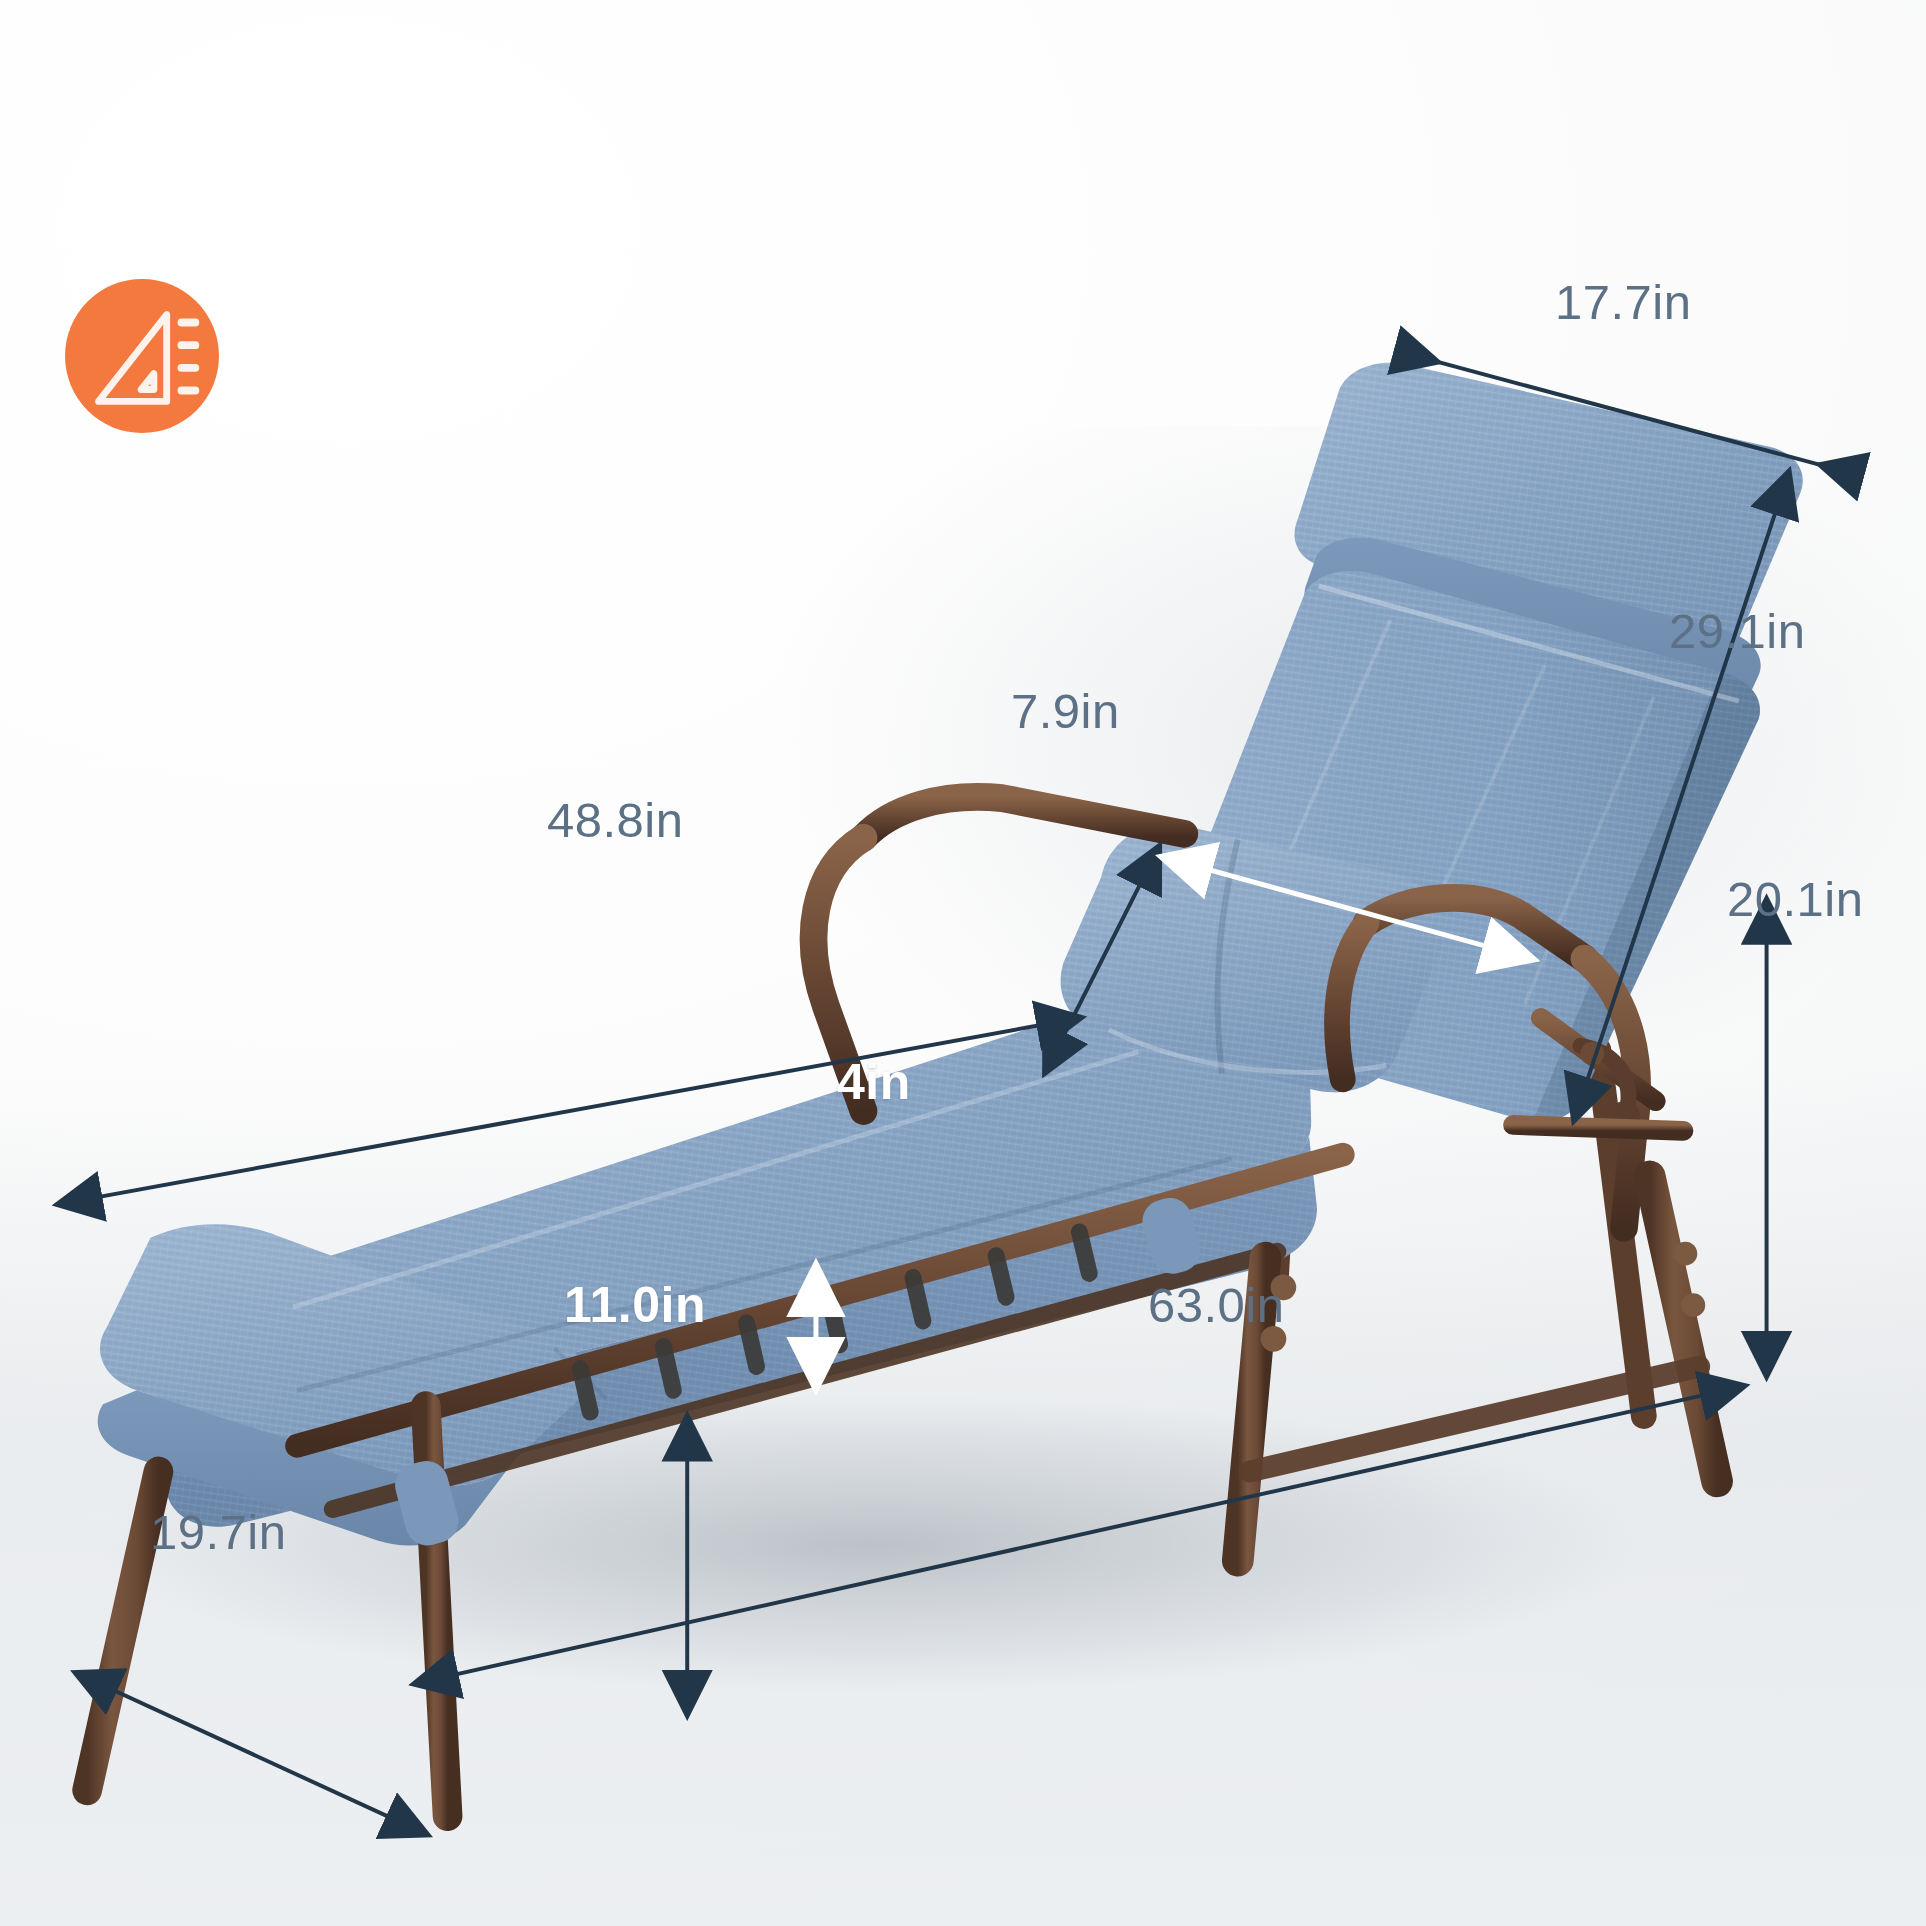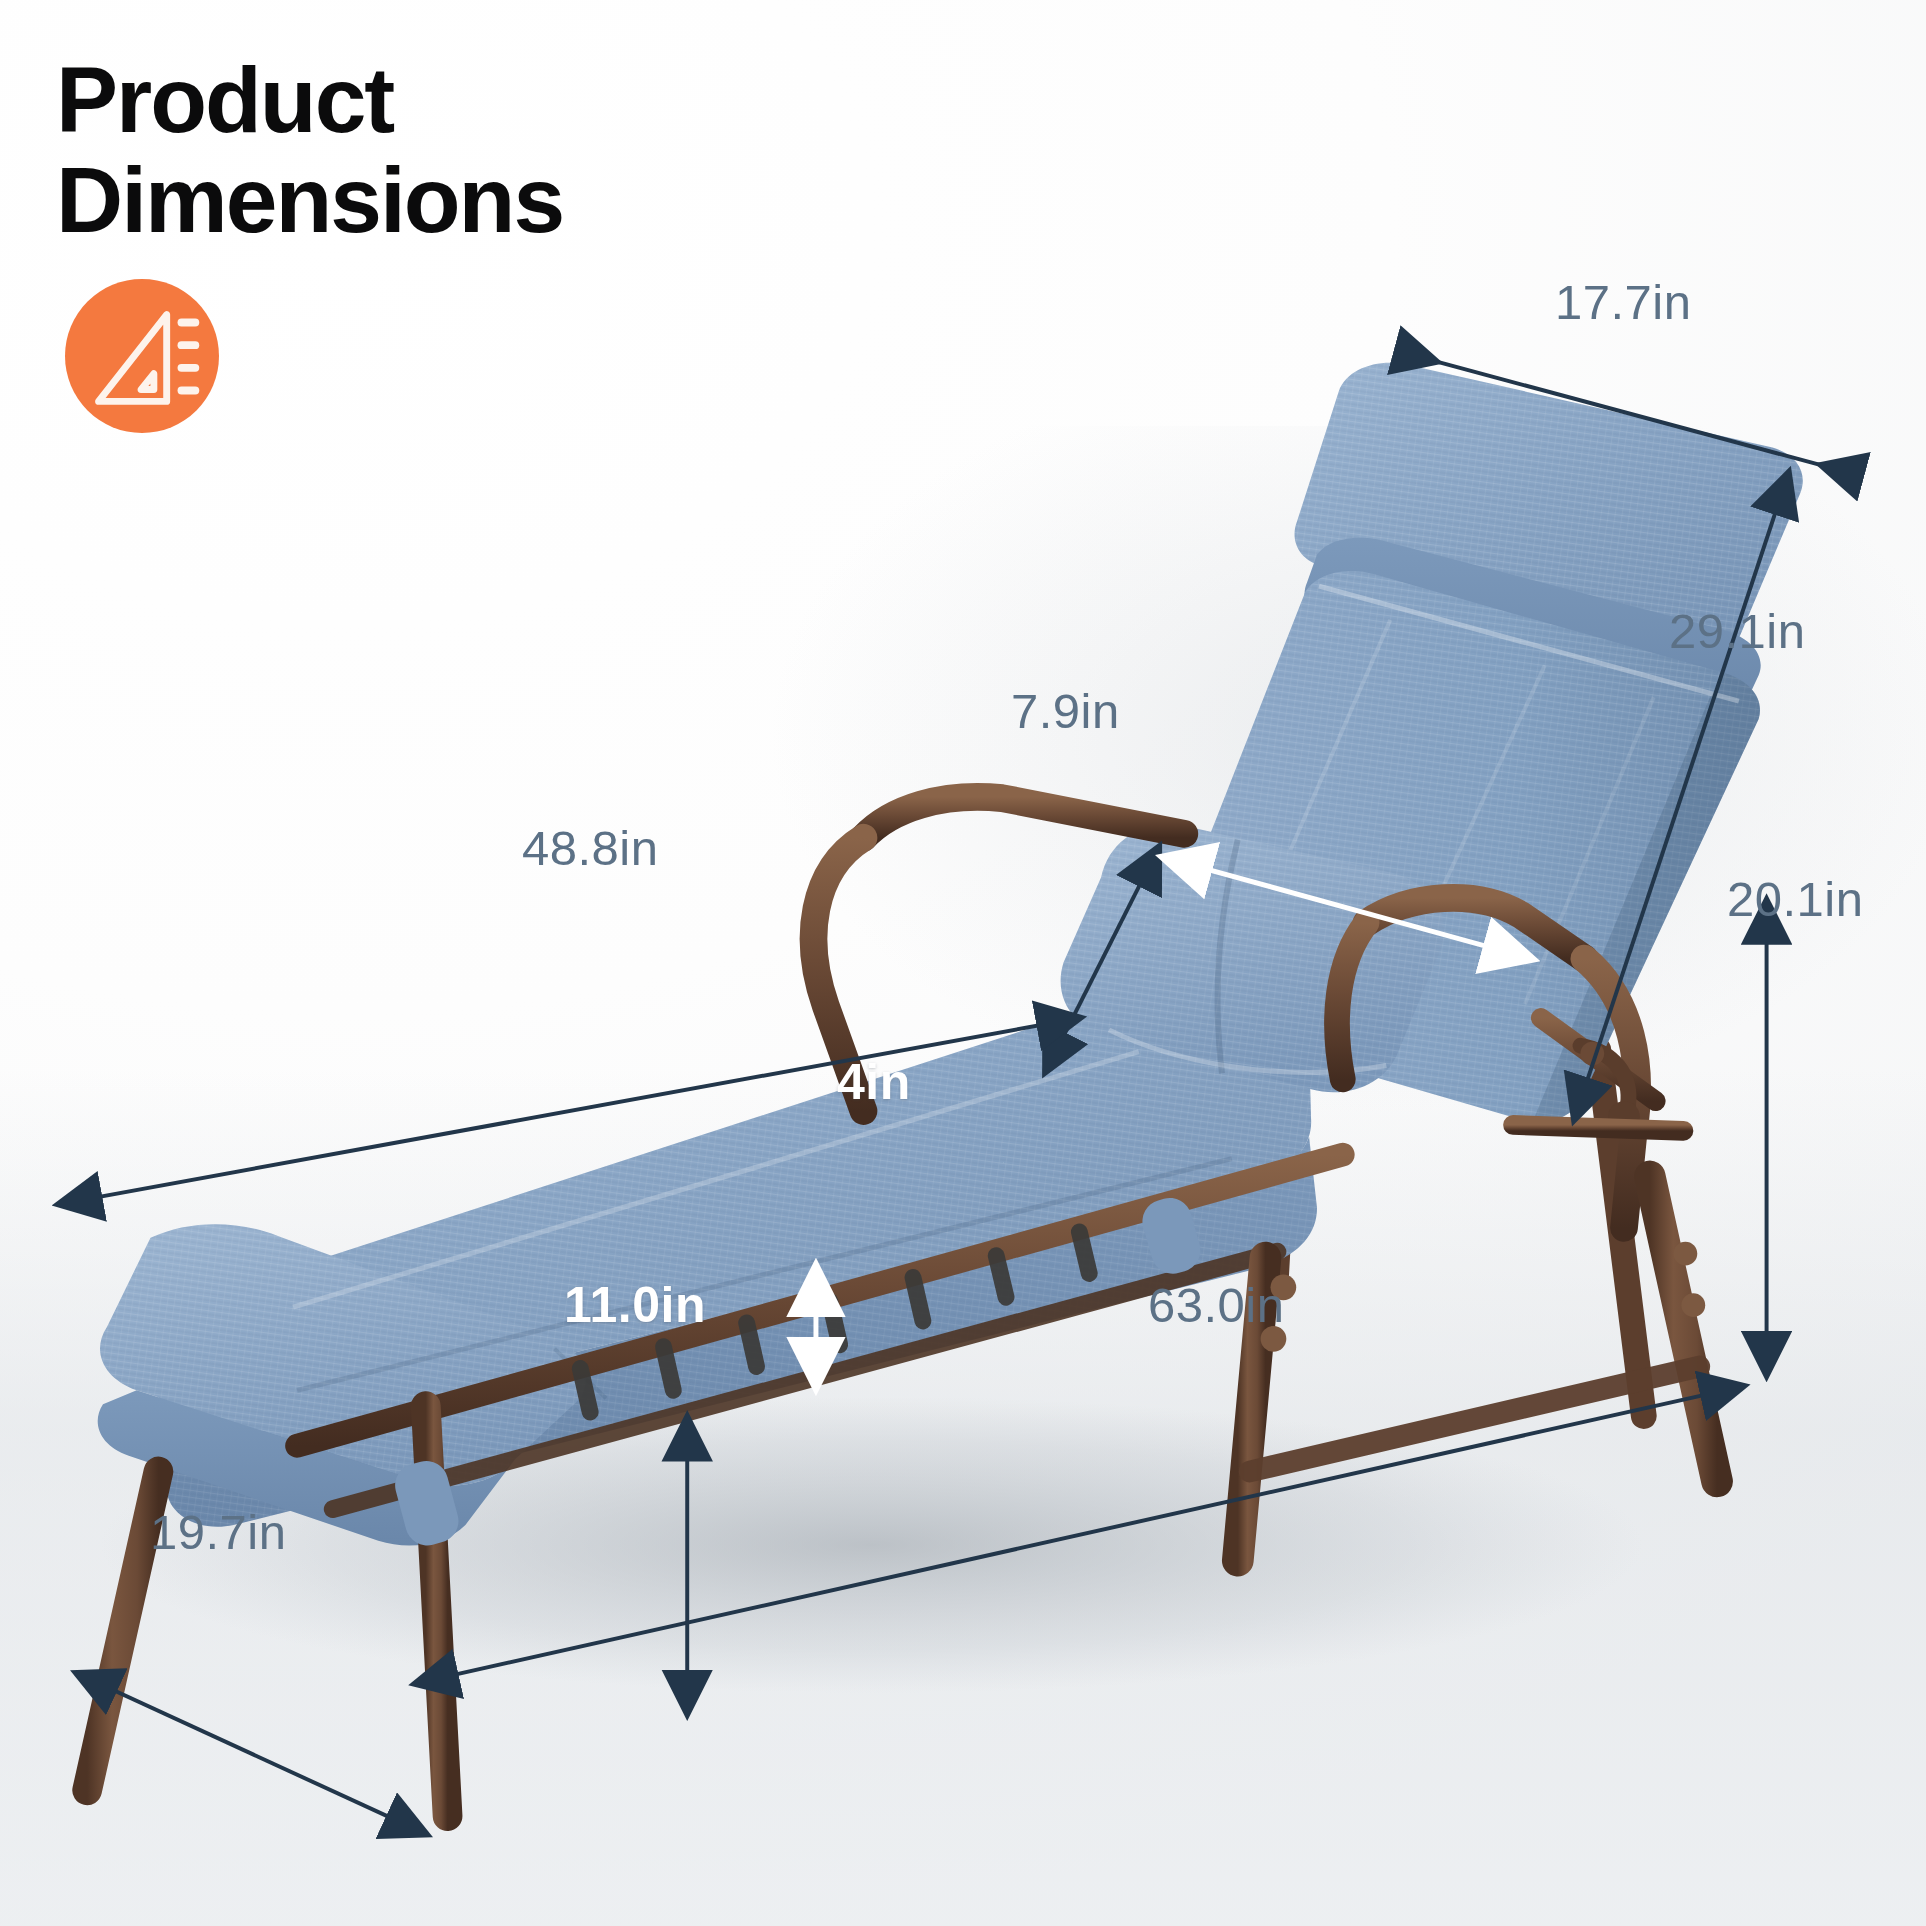--- a/index.html
+++ b/index.html
@@ -40,21 +40,21 @@
 
   
   .dim{
     position:absolute;font-size:49px;font-weight:400;
     color:#5c7186;white-space:nowrap;letter-spacing:0.5px;
   }
   .dim.white{color:#ffffff;font-weight:700;text-shadow:0 1px 3px rgba(60,70,80,.28);margin-top:36px;}
   .dim.d177{left:1555px;top:274px;}
   .dim.d291{left:1669px;top:603px;}
   .dim.d79 {left:990px;top:683px;margin-left:21px;}
-  .dim.d488{left:522px;top:792px;margin-top:28px;}
+  .dim.d488{left:547px;top:792px;}
   .dim.d4  {left:837px;top:1017px;font-size:50px;}
   .dim.d201{left:1727px;top:871px;}
   .dim.d110{left:564px;top:1240px;font-size:50px;text-align:right;}
   .dim.d630{left:1148px;top:1277px;}
   .dim.d197{left:150px;top:1490px;margin-top:14px;}
 
   
   #prod, #arrows{position:absolute;left:0;top:0;width:1927px;height:1927px;}
   #arrows{pointer-events:none;}
 </style>
@@ -281,21 +281,20 @@
 
       <line x1="78" y1="1690" x2="430" y2="1852" marker-start="url(#ahS)" marker-end="url(#ah)"></line>
     </g>
 
     <g stroke="#ffffff" stroke-width="5" fill="none">
       <line x1="1176" y1="866" x2="1546" y2="968" marker-start="url(#ahWS)" marker-end="url(#ahW)"></line>
       <line x1="824" y1="1280" x2="824" y2="1400" marker-start="url(#ahWS)" marker-end="url(#ahW)"></line>
     </g>
   </svg>
 
-  <div class="title"><span>Product</span><br><span>Dimensions</span></div>
 
   <div class="badge">
     <svg width="154" height="154" viewBox="0 0 156 156" aria-hidden="true">
       <g fill="none" stroke="#fdf3ec" stroke-width="7" stroke-linecap="round" stroke-linejoin="round">
         <path d="M103 36 L103 124 L34 124 Z"></path>
         <path d="M90 96 L90 112 L77 112 Z"></path>
       </g>
       <g fill="#fdf3ec">
         <rect x="114" y="40" width="22" height="8" rx="4"></rect>
         <rect x="114" y="63" width="22" height="8" rx="4"></rect>

